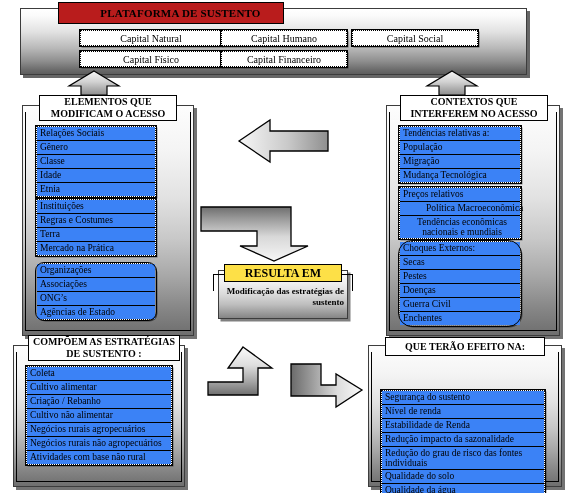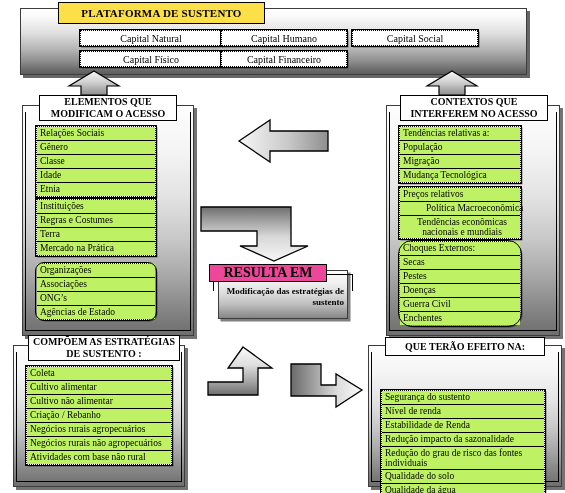--- a/index.html
+++ b/index.html
@@ -24,25 +24,26 @@
 
   
   #platform-bar{
     left:20px; top:8px; width:505px; height:65px;
     background:linear-gradient(to bottom,#ffffff 0%,#fbfbfb 10%,#e2e2e2 35%,#b9b9b9 60%,#8f8f8f 80%,#676767 95%,#5d5d5d 100%);
     border:1px solid #3c3c3c;
     box-shadow:3px 3px 0 rgba(0,0,0,.6);
   }
   #platform-title{
     left:58px; top:2px; width:205px; height:20px;
-    background:#fde047;
+    background:#b91c1c;
     border:1.5px solid #000;
     display:flex;align-items:center;justify-content:center;
     font-weight:bold;font-size:11px;letter-spacing:.2px;
     z-index:5;
+    padding-left:19px;
   }
   .capital-box{
     height:14px;
     background:#fff;
     border:1px dotted #000;
     outline:1.5px solid #000;
     display:flex;align-items:center;justify-content:center;
     font-size:10px;
     box-shadow:1.5px 1.5px 0 rgba(0,0,0,.5);
     z-index:4;
@@ -73,44 +74,44 @@
     outline:1.5px solid #000;
     box-shadow:1.5px 1.5px 0 rgba(0,0,0,.45);
     z-index:4;
     box-sizing:border-box;
   }
   .item{
     border-bottom:1px solid #000;
     font-size:9.5px;
     line-height:11px;
     padding:1px 2px 1px 3px;
-    background:#bef264;
+    background:#3b82f6;
     white-space:nowrap;
   }
   .item:last-child{border-bottom:none;}
   .item.wrap{white-space:normal;line-height:10px;}
   .item.indent{padding-left:26px;}
 
   
   #result-body{
     left:218px; top:270px; width:128px; height:47px;
     background:linear-gradient(to bottom,#fdfdfd 0%,#f0f0f0 25%,#dadada 50%,#bdbdbd 72%,#9d9d9d 88%,#858585 100%);
     border:1px solid #3c3c3c;
     box-shadow:2.5px 2.5px 0 rgba(0,0,0,.5);
   }
   #result-bracket{
     left:213px; top:274px; width:138px; height:16px;
     border:1.5px solid #000;border-bottom:none;
     z-index:3;
   }
   #result-title{
-    left:209px; top:264px; width:116px; height:16px;
-    background:#ec4899;border:1.5px solid #000;
+    left:224px; top:264px; width:116px; height:16px;
+    background:#fde047;border:1.5px solid #000;
     display:flex;align-items:center;justify-content:center;
-    font-weight:bold;font-size:14px;
+    font-weight:bold;font-size:12px;
     z-index:6;
   }
   #result-text{
     left:220px; top:286px; width:124px;
     text-align:right;font-weight:bold;font-size:9px;line-height:11px;
     z-index:6;
   }
 
   
   .arrow{z-index:2;}
@@ -235,22 +236,22 @@
 
   <div class="abs panel-body" style="left:13px;top:345px;width:170px;height:140px;"></div>
   <div class="abs panel-bracket" style="left:16px;top:352px;width:164px;height:129px;border-top:none;"></div>
   <div class="abs panel-title" style="left:28px;top:335px;width:150px;height:24px;">
     <span>COMPÕEM AS ESTRATÉGIAS</span>
     <span>DE SUSTENTO :</span>
   </div>
   <div class="abs itemgroup" style="left:26px;top:366px;width:146px;">
     <div class="item">Coleta</div>
     <div class="item">Cultivo alimentar</div>
+    <div class="item">Criação / Rebanho</div>
     <div class="item">Cultivo não alimentar</div>
-    <div class="item">Criação / Rebanho</div>
     <div class="item">Negócios rurais agropecuários</div>
     <div class="item">Negócios rurais não agropecuários</div>
     <div class="item">Atividades com base não rural</div>
   </div>
 
   <div class="abs panel-body" style="left:368px;top:345px;width:192px;height:140px;"></div>
   <div class="abs panel-bracket" style="left:371px;top:352px;width:186px;height:129px;border-top:none;"></div>
   <div class="abs panel-title" style="left:385px;top:337px;width:158px;height:17px;">QUE TERÃO EFEITO NA:</div>
   <div class="abs itemgroup" style="left:381px;top:360px;width:164px;margin-top:30px;">
     <div class="item">Segurança do sustento</div>

